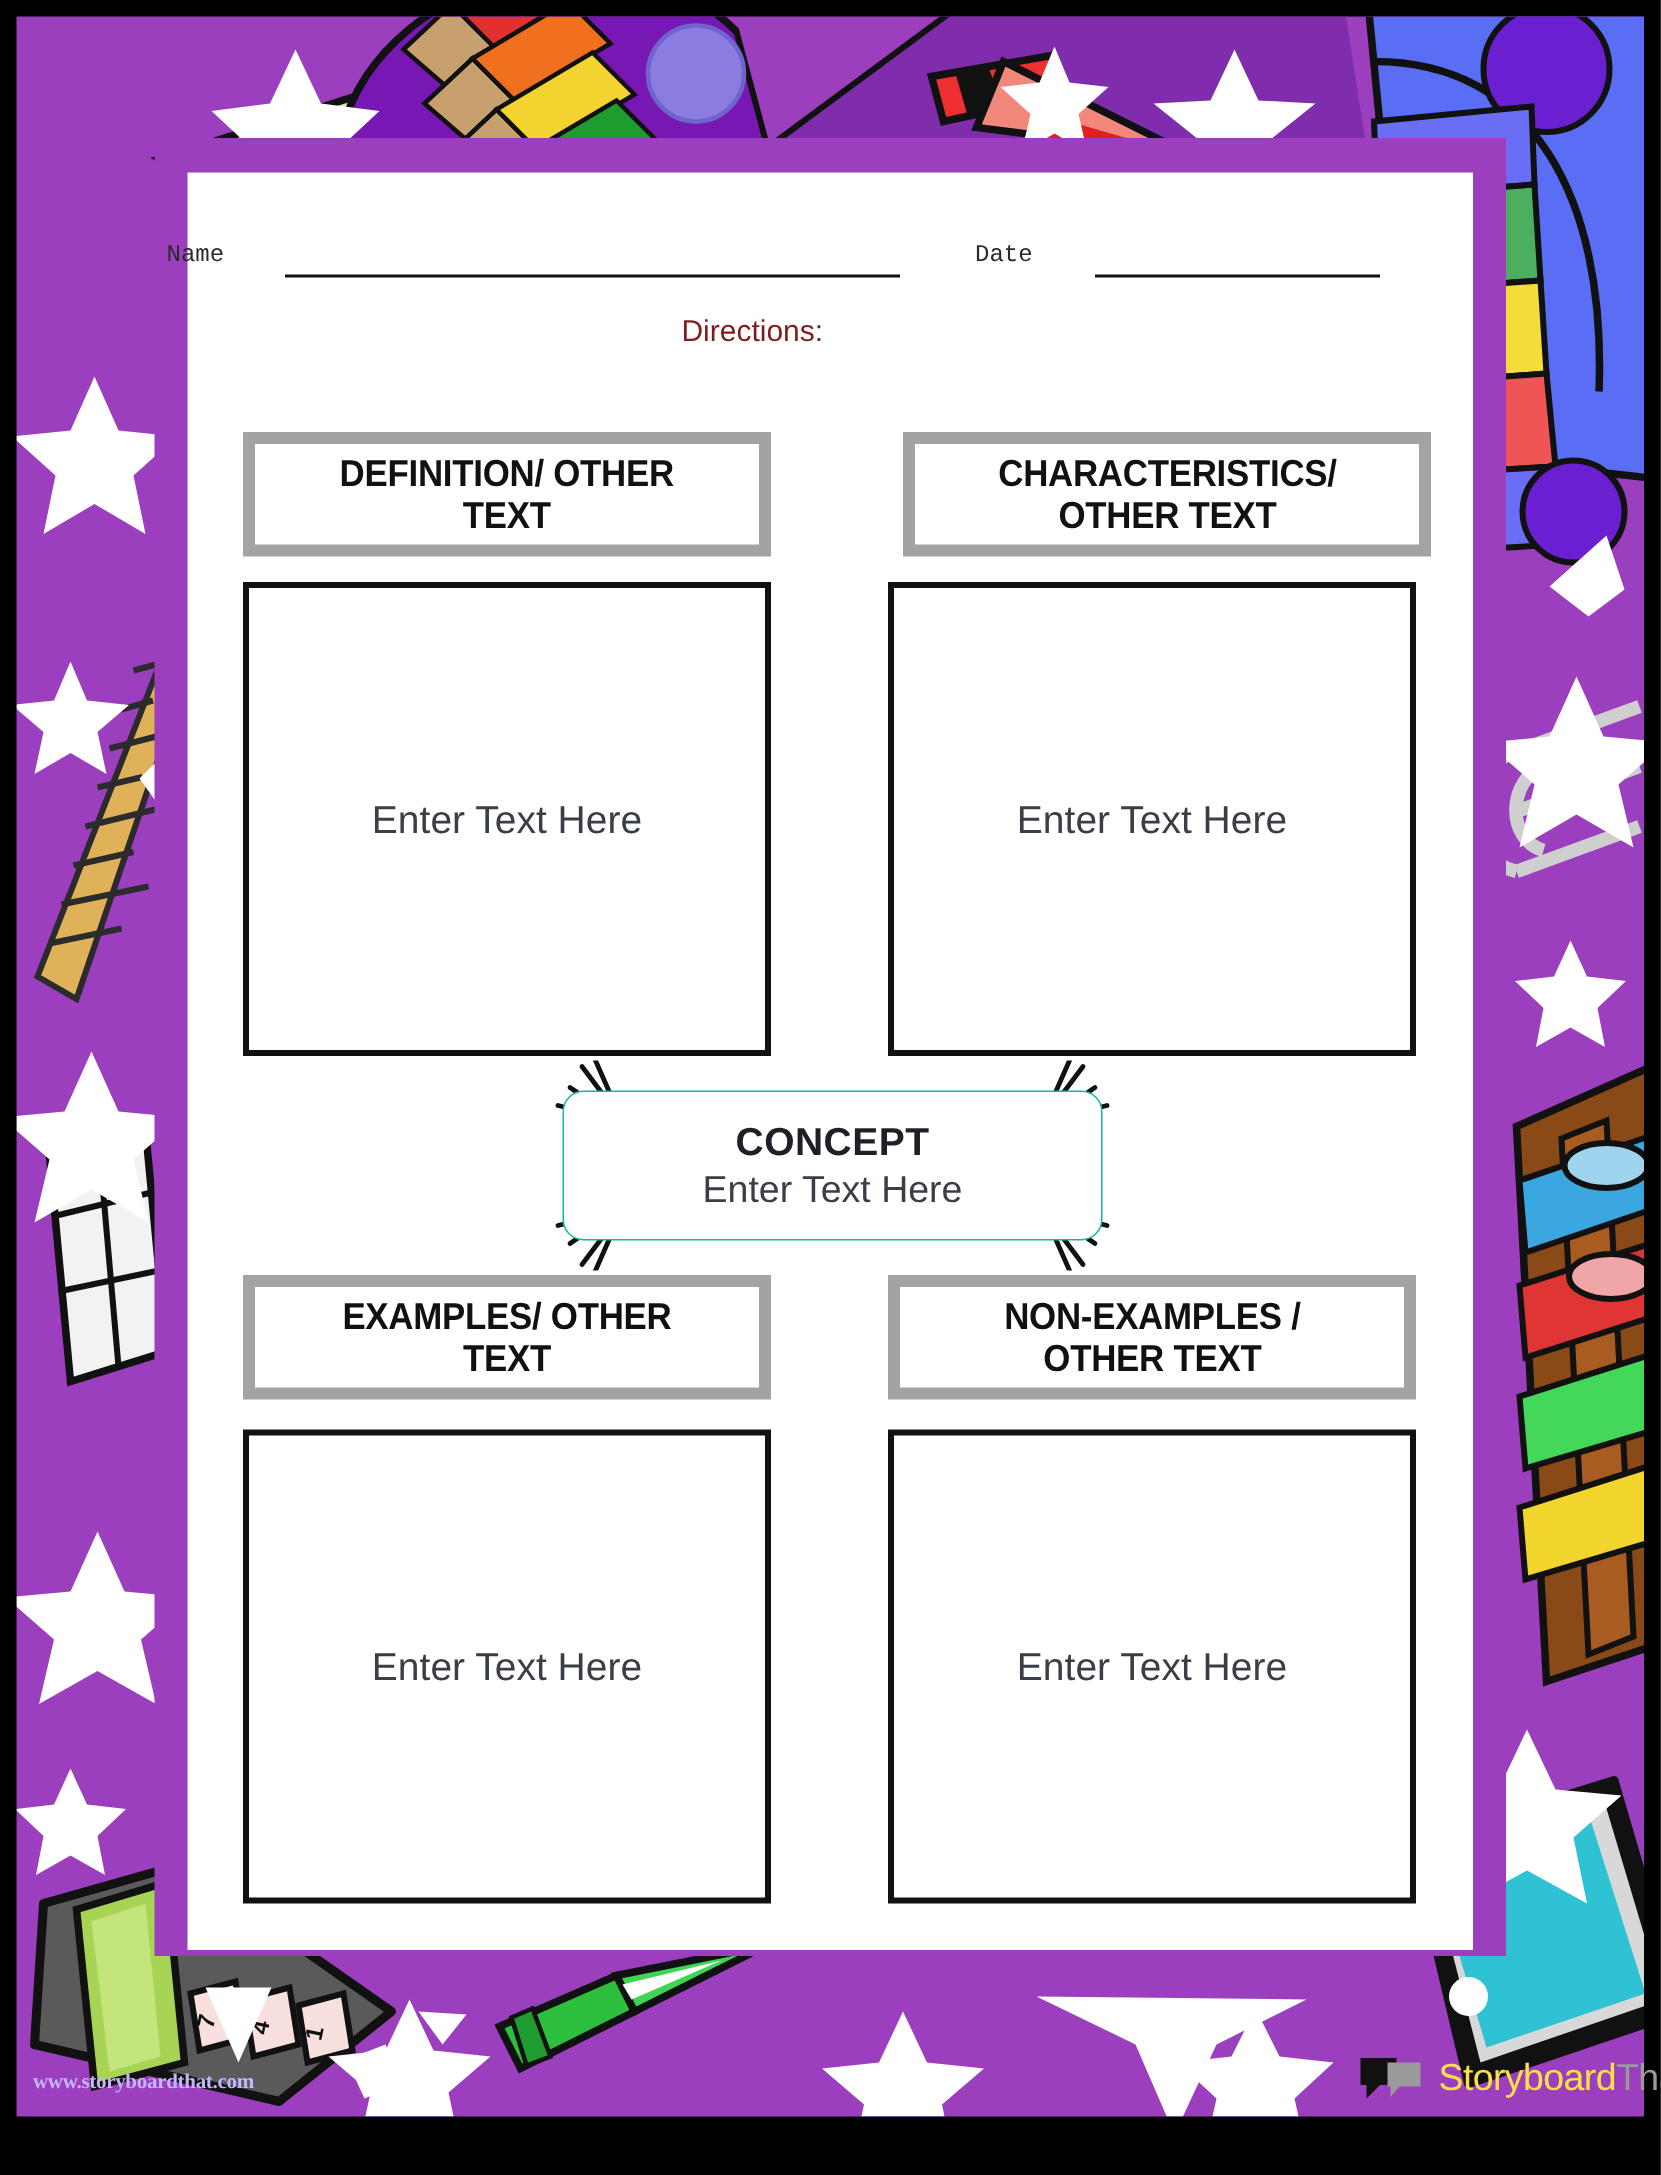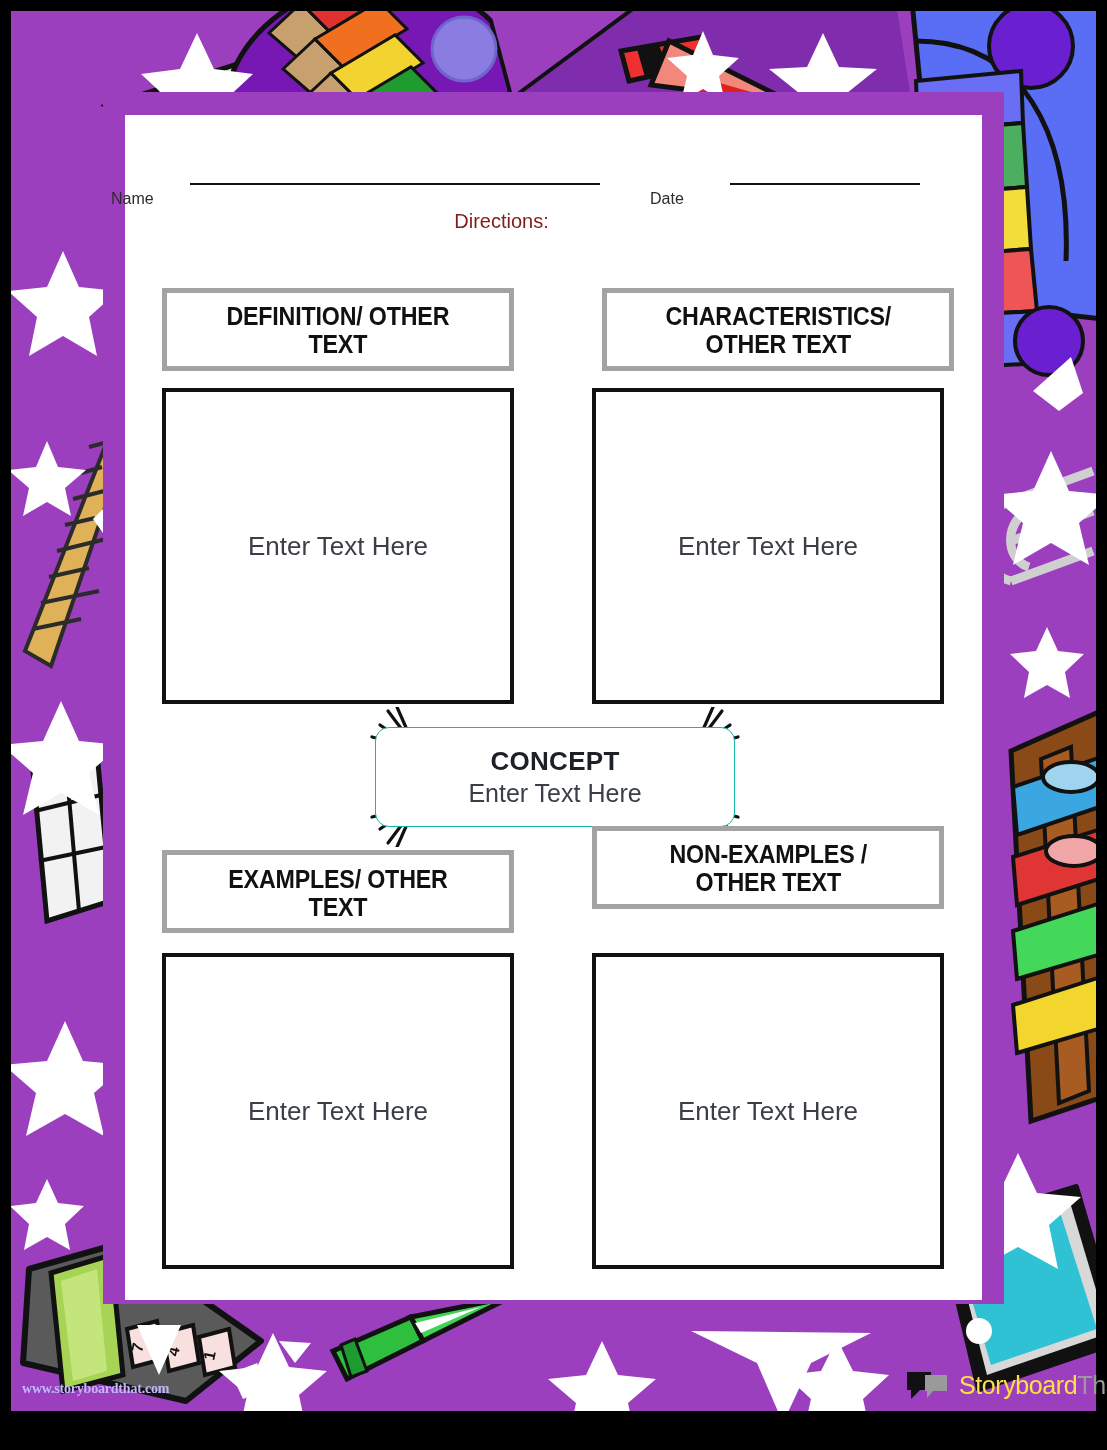--- a/index.html
+++ b/index.html
@@ -43,23 +43,22 @@
   .meta-row {
     position: absolute;
     left: 0; top: 26px;
     width: 100%;
     height: 34px;
   }
   .meta-label {
     position: absolute;
     font-size: 16px;
     color: #2b2b2b;
-    font-family: Liberation Sans, sans-serif;
+    font-family: Liberation Mono, monospace;
     white-space: nowrap;
-    margin-top: 29px;
   }
   .meta-rule {
     position: absolute;
     border-bottom: 2px solid #111;
     height: 0;
   }
   #name-label { left: -14px; top: 20px; }
   #name-rule  { left: 65px;  top: 42px; width: 410px; }
   #date-label { left: 525px; top: 20px; }
   #date-rule  { left: 605px; top: 42px; width: 190px; }
@@ -70,27 +69,27 @@
     width: 100%;
     text-align: center;
     font-size: 20px;
     color: #7f1d1d;
   }
   #directions span { position: relative; left: -52px; }
 
   
   .hdr-box {
     position: absolute;
-    border: 5px solid #a3a3a3;
+    border: 8px solid #a3a3a3;
     background: #fff;
     display: flex;
     align-items: center;
     justify-content: center;
     text-align: center;
-    padding: 7px 8px;
+    padding: 17px 8px;
   }
   .hdr-box .hdr-text {
     font-family: "Liberation Sans Narrow", "Liberation Sans", sans-serif;
     font-weight: bold;
     font-size: 25px;
     line-height: 1.12;
     color: #111;
     letter-spacing: -0.2px;
     transform: scaleX(0.93);
   }
@@ -110,24 +109,24 @@
     font-family: "Liberation Sans", sans-serif;
   }
 
   
   #hdr-definition { left: 37px;  top: 173px; width: 352px; height: 83px; }
   #box-definition { left: 37px;  top: 273px; width: 352px; height: 316px; }
   
   #hdr-character  { left: 477px; top: 173px; width: 352px; height: 83px; }
   #box-character  { left: 467px; top: 273px; width: 352px; height: 316px; }
   
-  #hdr-examples   { left: 37px;  top: 735px; width: 352px; height: 83px; align-items: flex-end; }
+  #hdr-examples   { left: 37px;  top: 735px; width: 352px; height: 83px; }
   #box-examples   { left: 37px;  top: 838px; width: 352px; height: 316px; }
   
-  #hdr-nonexample { left: 467px; top: 711px; width: 352px; height: 83px; }
+  #hdr-nonexample { left: 467px; top: 735px; width: 352px; height: 83px; }
   #box-nonexample { left: 467px; top: 838px; width: 352px; height: 316px; }
 
   
   #concept-wrap {
     position: absolute;
     left: 225px; top: 592px;
     width: 410px; height: 140px;
   }
   #concept-burst { position: absolute; inset: 0; }
   #concept-box {

